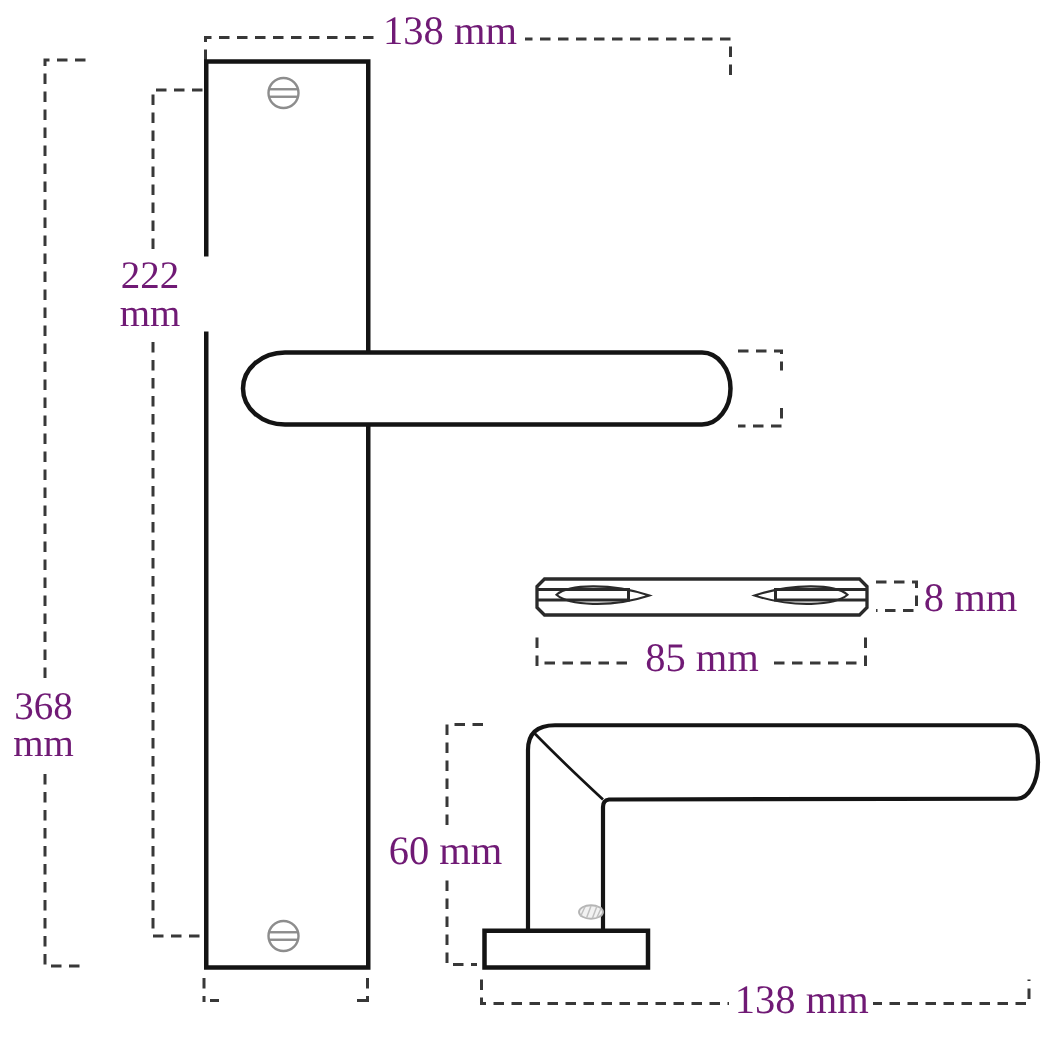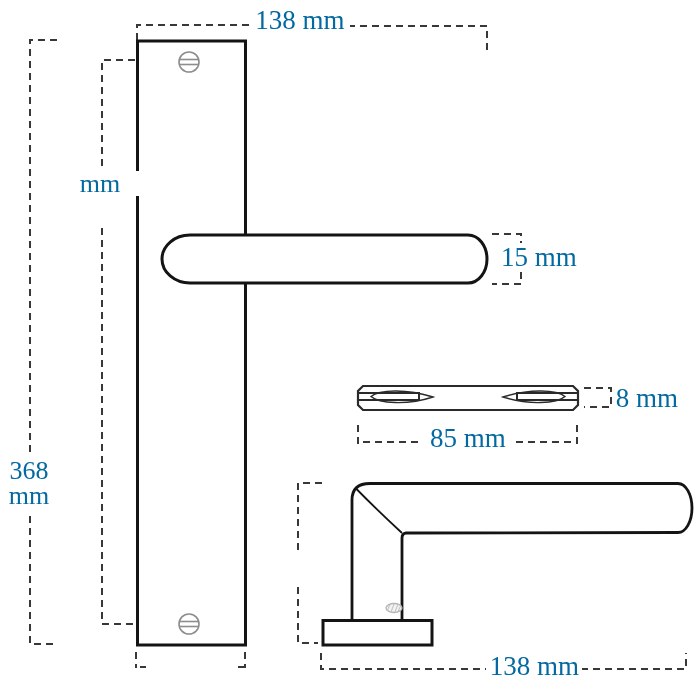--- a/index.html
+++ b/index.html
@@ -4,21 +4,21 @@
 <style>
   html,body{margin:0;padding:0;background:#fff;}
   #stage{
     position:relative;width:700px;height:700px;background:#ffffff;
     font-family:"Liberation Serif","DejaVu Serif",serif;color:#1c1c1c;
     overflow:hidden;
   }
   #drawing{position:absolute;left:0;top:0;}
   .dim-label{
     position:absolute;text-align:center;font-size:27px;line-height:28px;
-    color:#0369a1;background:#ffffff;white-space:nowrap;
+    color:#701a75;background:#ffffff;white-space:nowrap;
   }
   .dim-label.stacked{font-size:26px;line-height:25px;white-space:normal;background:transparent;}
   .dim-label.stacked span{display:block;background:#ffffff;}
 </style>
 </head>
 <body>
 
 <div id="stage">
 
   <svg id="drawing" width="700" height="700" viewBox="0 0 700 700">
@@ -79,31 +79,32 @@
         <path d="M 390,604.5 L 387,611 M 394,604 L 391,612 M 398,604 L 395,612 M 401,605 L 398,611.5" stroke="#c0c0c0" stroke-width="1" fill="none"></path>
       </g>
 
       <rect x="323" y="620.5" width="109" height="24.5" fill="#ffffff" stroke="#141414" stroke-width="3"></rect>
     </g>
   </svg>
 
   <div class="dim-label" style="left:250px;top:6px;width:100px;">138 mm</div>
 
   <div class="dim-label stacked" style="left:60px;top:171px;width:80px;">
+    <span>222</span>
     <span>mm</span>
   </div>
 
-  <div class="dim-label" style="left:494px;top:243px;width:90px;">15 mm</div>
 
   <div class="dim-label" style="left:614px;top:384px;width:66px;text-align:center;">8 mm</div>
 
   <div class="dim-label" style="left:423px;top:424px;width:90px;">85 mm</div>
 
   <div class="dim-label stacked" style="left:-1px;top:458px;width:60px;">
     <span>368</span>
     <span>mm</span>
   </div>
 
+  <div class="dim-label" style="left:252px;top:553px;width:90px;">60 mm</div>
 
 
   <div class="dim-label" style="left:487px;top:652px;width:95px;">138 mm</div>
 
 </div>
 
 </body></html>

